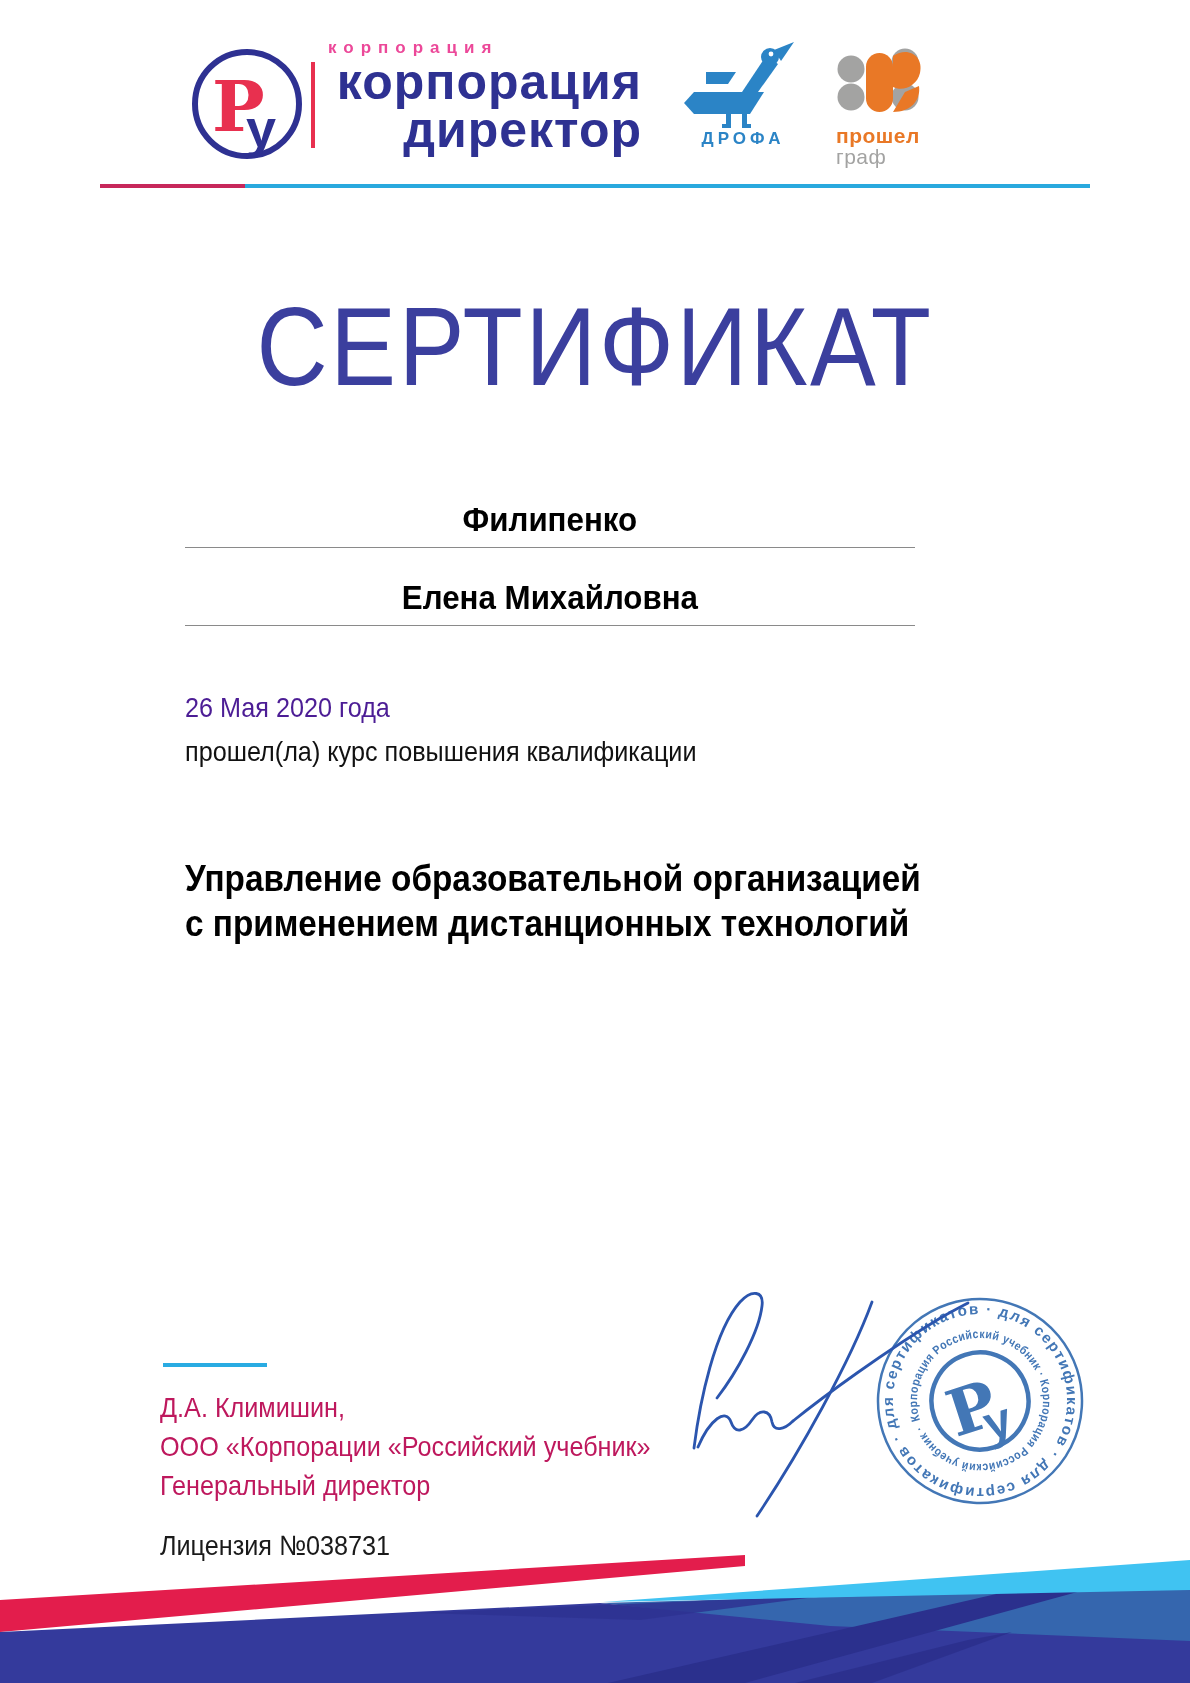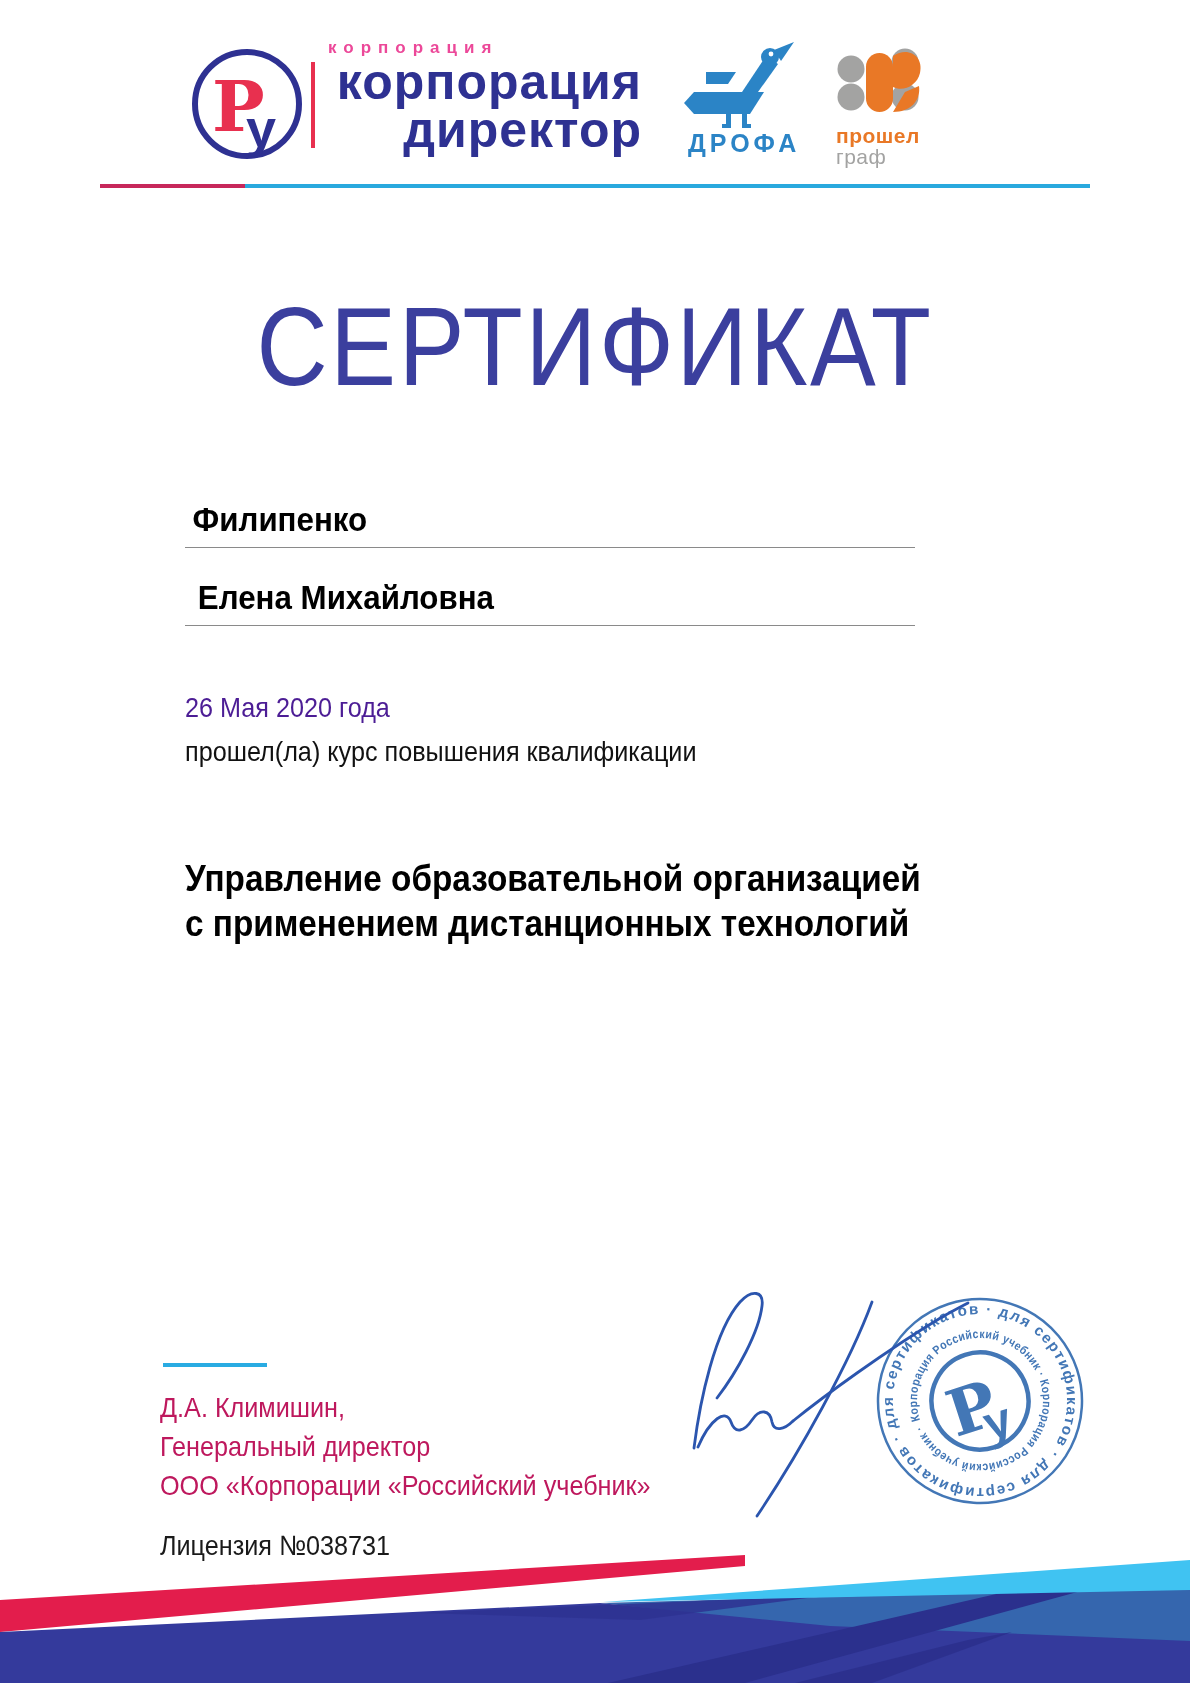--- a/index.html
+++ b/index.html
@@ -25,21 +25,21 @@
   .brand-title{
     position:absolute;left:322px;top:58px;width:320px;
     text-align:right;
     font-size:50px;line-height:.96;font-weight:700;letter-spacing:1px;
     color:#2E3192;
   }
   .header-svg{position:absolute;left:0;top:0;}
   .drofa-label{
     position:absolute;left:688px;top:129px;width:110px;
     text-align:center;
-    font-size:25px;font-weight:700;letter-spacing:4px;
+    font-size:17px;font-weight:700;letter-spacing:4px;
     color:#2B84C6;
   }
   .ventana-label1{
     position:absolute;left:836px;top:124px;
     font-size:21px;font-weight:700;color:#E97826;letter-spacing:.5px;
   }
   .ventana-label2{
     position:absolute;left:836px;top:145px;
     font-size:21px;font-weight:400;color:#A3A3A2;letter-spacing:.5px;
   }
@@ -50,20 +50,21 @@
   .cert-title{
     position:absolute;left:0;top:282px;width:1190px;
     text-align:center;
     font-size:112px;font-weight:300;letter-spacing:3px;
     color:#3B3F9E;
     transform:scaleX(.88);transform-origin:center top;
     white-space:nowrap;
   }
   .name-block{position:absolute;left:185px;width:730px;}
   .name-line{
+    text-align:center;
     border-bottom:1.5px solid #8a8a8a;
     padding-bottom:8px;
     font-size:34px;font-weight:700;color:#000;
   }
   .name-1{top:500px;}
   .name-2{top:578px;}
   .cond{display:inline-block;transform:scaleX(.92);transform-origin:center bottom;white-space:nowrap;}
   .condL{display:inline-block;transform:scaleX(.9);transform-origin:left bottom;white-space:nowrap;}
   .date-line{position:absolute;left:185px;top:692px;font-size:28px;color:#4c1d95;}
   .body-lines{position:absolute;left:185px;top:732px;font-size:28px;line-height:40px;color:#111;}
@@ -144,22 +145,22 @@
   <div class="body-lines">
     <div><span class="condL">прошел(ла) курс повышения квалификации</span></div>
   </div>
 
   <div class="course-title">Управление образовательной организацией
 с применением дистанционных технологий</div>
 
   <div class="sig-rule"></div>
   <div class="signatory">
     <div><span class="condL">Д.А. Климишин,</span></div>
+    <div><span class="condL">ООО «Корпорации «Российский учебник»</span></div>
     <div><span class="condL">Генеральный директор</span></div>
-    <div><span class="condL">ООО «Корпорации «Российский учебник»</span></div>
   </div>
   <div class="license-line"><span class="condL">Лицензия №038731</span></div>
 
   <svg class="overlay-svg" width="1190" height="1683" viewBox="0 0 1190 1683">
     <defs>
       <path id="seal-ring-outer" d="M 893 1401 a 87 87 0 1 1 174 0 a 87 87 0 1 1 -174 0"></path>
       <path id="seal-ring-inner" d="M 917 1401 a 63 63 0 1 1 126 0 a 63 63 0 1 1 -126 0"></path>
     </defs>
 
     <g>

